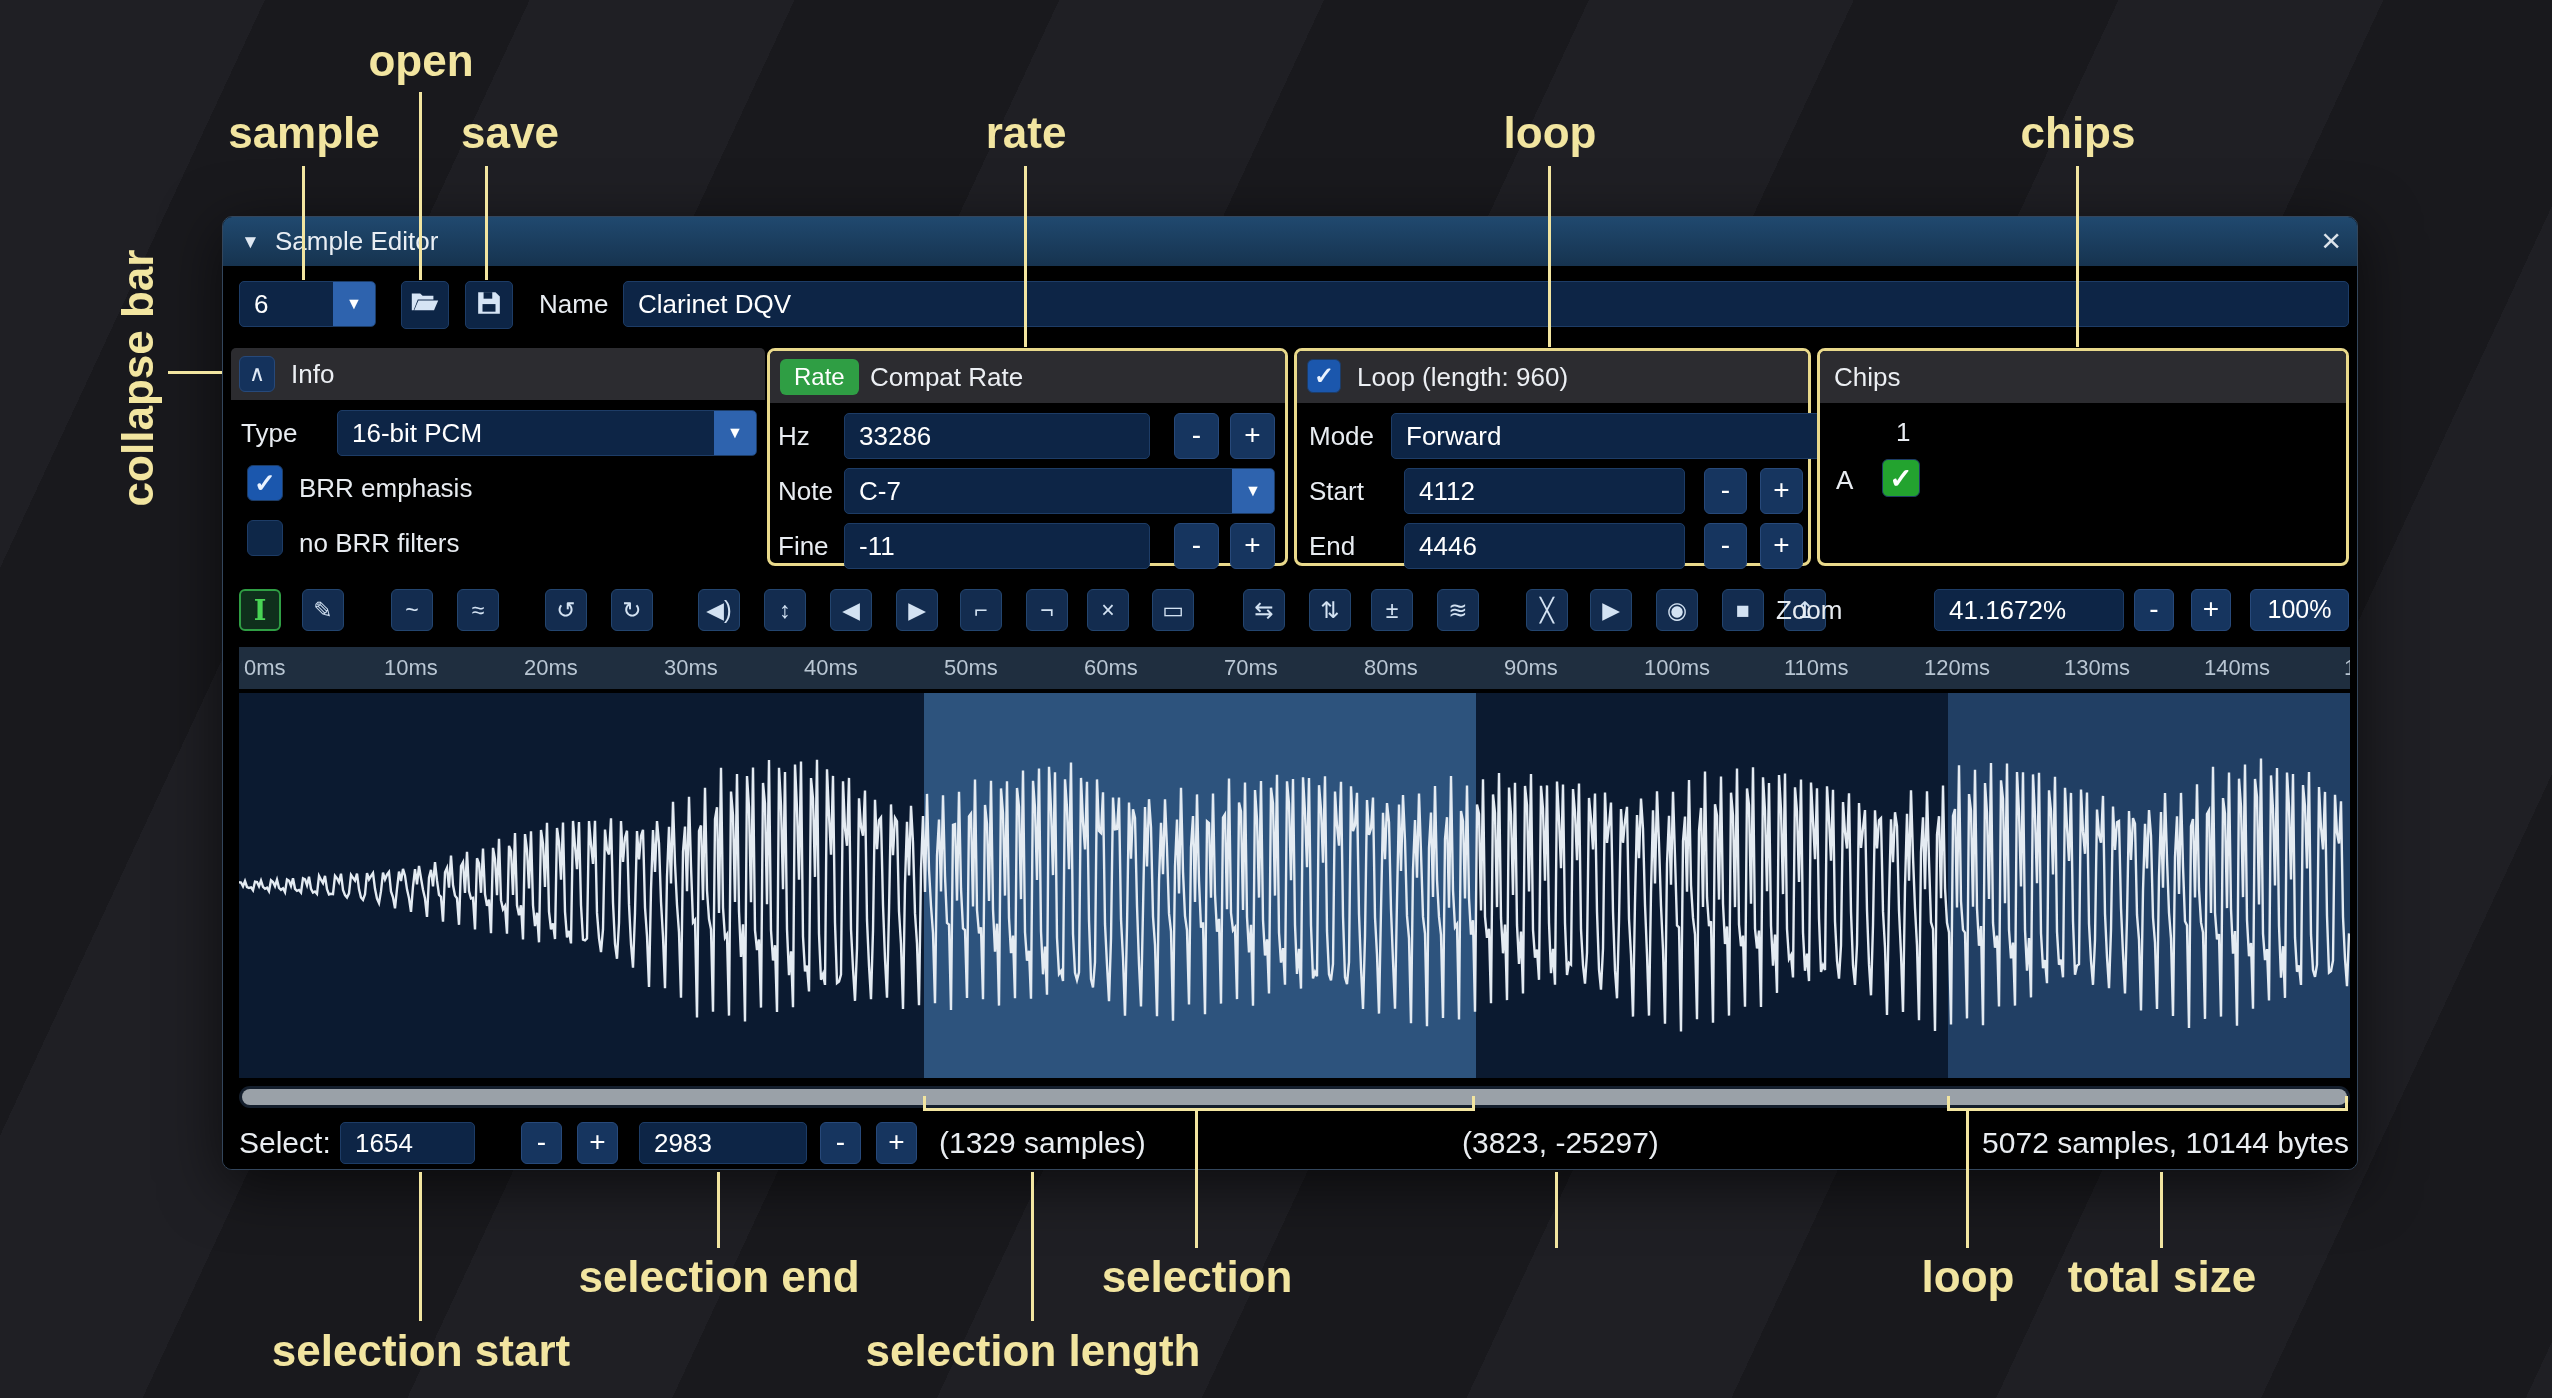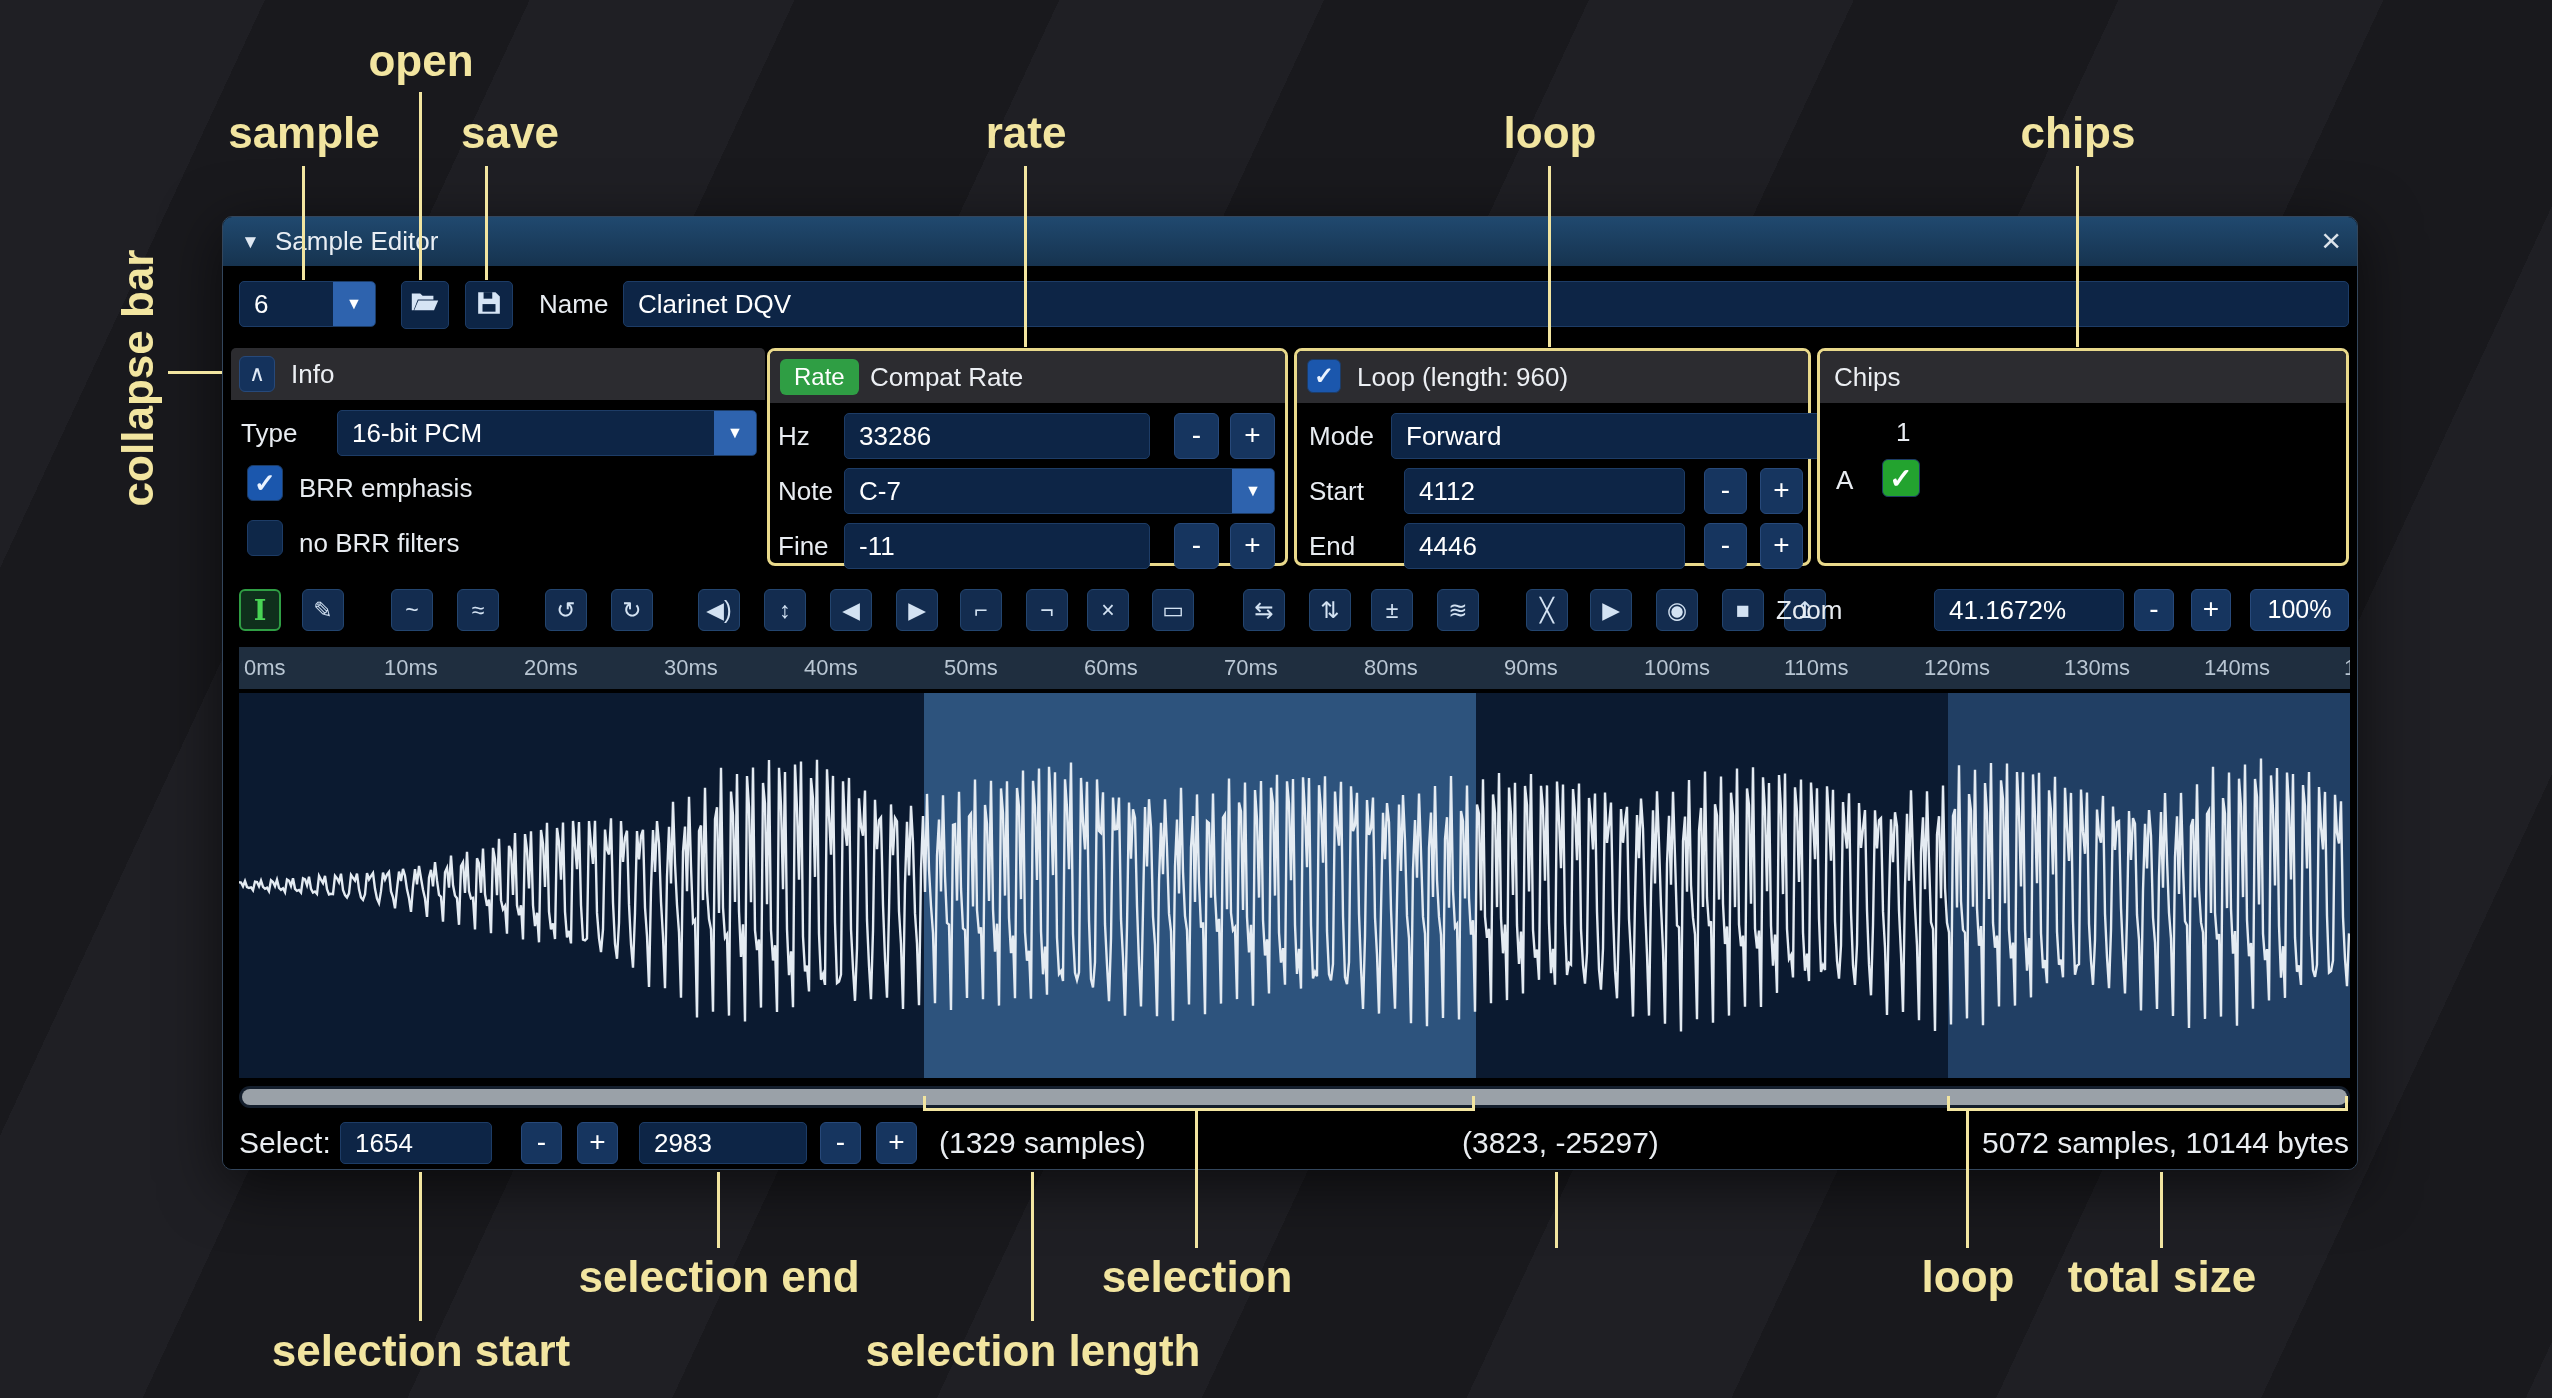--- a/index.html
+++ b/index.html
@@ -268,21 +268,21 @@
         <svg width="2111" height="385" viewBox="0 0 2111 385">
           <polyline points="0,189.2 2,189.5 4,193.3 6,188.1 8,194.0 10,194.9 12,194.4 14,197.3 16,188.6 18,189.1 20,193.3 22,187.5 24,193.9 26,195.8 28,194.6 30,198.2 32,187.3 34,188.9 36,193.1 38,186.7 40,194.8 42,196.8 44,195.3 46,199.2 48,186.5 50,187.7 52,193.0 54,185.3 56,195.8 58,197.8 60,197.0 62,199.5 64,185.3 66,186.3 68,192.2 70,183.7 72,195.9 74,199.6 76,198.5 78,200.9 80,182.8 82,186.7 84,190.1 86,182.9 88,196.2 90,201.5 92,200.8 94,201.1 96,182.8 98,185.3 100,189.3 102,180.7 104,196.9 106,202.1 108,204.5 110,200.4 112,181.8 114,184.8 116,187.5 118,180.6 120,196.3 122,204.5 124,206.9 126,201.3 128,180.0 130,186.3 132,183.1 134,180.1 136,195.8 138,205.7 140,210.2 142,198.2 144,179.7 146,186.5 148,181.7 150,179.0 152,198.4 154,204.4 156,215.4 158,195.8 160,178.6 162,188.0 164,175.9 166,182.7 168,196.3 170,205.1 172,218.9 174,193.5 176,176.2 178,191.4 180,172.9 182,185.3 184,196.8 186,205.5 188,223.9 190,184.8 192,176.8 194,193.3 196,169.1 198,187.4 200,201.8 202,203.7 204,228.7 206,179.3 208,174.8 210,194.6 212,162.6 214,192.0 216,202.6 218,205.3 220,231.8 222,173.1 224,169.3 226,200.0 228,158.7 230,198.1 232,205.5 234,204.9 236,236.5 238,165.3 240,170.5 242,199.8 244,155.5 246,201.1 248,212.8 250,206.5 252,240.2 254,154.9 256,166.1 258,202.2 260,145.9 262,207.4 264,216.3 266,213.1 268,240.6 270,152.9 272,158.3 274,201.9 276,140.0 278,212.3 280,222.2 282,212.3 284,246.4 286,141.1 288,157.2 290,195.5 292,138.4 294,212.3 296,233.1 298,219.8 300,249.3 302,137.0 304,150.5 306,193.9 308,129.8 310,218.6 312,236.3 314,230.5 316,246.0 318,135.0 320,149.3 322,186.7 324,129.5 326,218.6 328,244.3 330,237.9 332,250.4 334,127.9 336,152.9 338,176.1 340,129.0 342,212.0 344,246.7 346,247.3 348,245.5 350,128.1 352,151.5 354,171.0 356,127.7 358,219.9 360,245.1 362,259.1 364,236.4 366,136.5 368,156.7 370,161.5 372,125.2 374,209.5 376,251.0 378,265.8 380,230.0 382,128.0 384,168.9 386,144.7 388,137.7 390,211.4 392,251.1 394,274.7 396,220.0 398,138.0 400,166.5 402,143.0 404,136.8 406,214.5 408,243.1 410,293.9 412,196.8 414,137.0 416,178.9 418,128.1 420,150.3 422,208.6 424,244.0 426,295.2 428,184.1 430,133.9 432,190.5 434,108.7 436,170.6 438,211.8 440,239.5 442,304.8 444,158.9 446,133.5 448,198.2 450,103.9 452,173.1 454,229.5 456,226.9 458,324.6 460,138.0 462,132.5 464,207.1 466,94.8 468,197.5 470,226.1 472,236.3 474,318.8 476,126.1 478,114.2 480,220.1 482,74.8 484,214.6 486,244.6 488,241.4 490,322.6 492,98.6 494,122.2 496,209.0 498,80.9 500,218.1 502,264.0 504,231.3 506,328.5 508,83.0 510,114.2 512,209.3 514,74.4 516,237.1 518,257.1 520,246.5 522,314.6 524,89.9 526,110.5 528,211.3 530,67.1 532,237.3 534,267.5 536,252.2 538,318.9 540,74.7 542,112.3 544,196.2 546,78.9 548,236.1 550,282.2 552,258.3 554,314.3 556,71.6 558,115.8 560,186.8 562,68.6 564,243.6 566,278.4 568,272.7 570,298.5 572,85.0 574,105.5 576,183.9 578,66.8 580,240.8 582,286.8 584,281.0 586,291.9 588,76.3 590,122.6 592,161.8 594,82.9 596,229.5 598,290.1 600,288.5 602,281.6 604,88.3 606,135.3 608,152.8 610,84.9 612,236.0 614,275.6 616,307.9 618,255.3 620,105.3 622,133.8 624,142.8 626,97.6 628,226.9 630,272.6 632,306.2 634,237.6 636,106.7 638,156.1 640,127.2 642,124.5 644,211.9 646,265.9 648,304.8 650,218.8 652,111.4 654,162.1 656,124.9 658,128.3 660,218.3 662,251.1 664,315.9 666,190.7 668,128.8 670,182.4 672,112.8 674,149.6 676,220.4 678,250.7 680,312.2 682,176.9 684,123.1 686,199.0 688,100.9 690,176.3 692,212.8 694,240.2 696,310.3 698,162.9 700,126.5 702,198.4 704,102.3 706,183.1 708,229.9 710,231.6 712,317.0 714,131.9 716,131.2 718,207.6 720,98.7 722,195.4 724,235.3 726,237.0 728,305.0 730,123.5 732,120.7 734,213.4 736,86.6 738,217.0 740,240.5 742,234.4 744,306.2 746,111.9 748,131.0 750,207.9 752,87.8 754,216.1 756,258.6 758,230.7 760,312.6 762,95.4 764,120.2 766,202.6 768,88.3 770,224.8 772,260.1 774,242.6 776,305.3 778,95.0 780,113.9 782,206.1 784,77.4 786,239.0 788,267.7 790,257.7 792,305.8 794,87.8 796,114.7 798,186.9 800,75.6 802,238.3 804,281.3 806,253.6 808,301.8 810,73.7 812,115.6 814,182.1 816,79.3 818,244.7 820,281.0 822,278.1 824,287.9 826,86.3 828,114.9 830,176.3 832,69.6 834,240.8 836,279.7 838,287.0 840,279.3 842,84.9 844,129.1 846,156.5 848,88.7 850,227.2 852,286.2 854,294.4 856,269.2 858,86.4 860,137.9 862,139.9 864,99.3 866,230.9 868,271.8 870,308.3 872,245.8 874,104.5 876,136.4 878,136.0 880,104.5 882,225.9 884,265.0 886,322.6 888,233.8 890,109.6 892,165.8 894,116.3 896,124.9 898,212.5 900,271.1 902,313.4 904,217.1 906,114.1 908,173.5 910,106.2 912,134.4 914,223.6 916,251.8 918,323.2 920,188.0 922,129.9 924,181.3 926,106.3 928,155.7 930,220.4 932,238.3 934,327.8 936,173.7 938,126.5 940,200.4 942,94.7 944,178.7 946,222.8 948,237.3 950,311.5 952,154.6 954,123.0 956,208.9 958,101.4 960,187.9 962,234.6 964,229.4 966,321.3 968,128.3 970,130.1 972,204.7 974,100.4 976,201.0 978,238.7 980,225.9 982,310.6 984,124.7 986,121.4 988,216.2 990,85.4 992,219.9 994,237.3 996,234.4 998,306.1 1000,109.4 1002,118.4 1004,216.9 1006,89.5 1008,223.7 1010,259.4 1012,231.8 1014,312.8 1016,97.0 1018,126.5 1020,204.6 1022,88.1 1024,226.8 1026,262.5 1028,246.3 1030,300.5 1032,94.7 1034,110.3 1036,202.6 1038,81.8 1040,239.5 1042,269.7 1044,255.1 1046,291.7 1048,88.3 1050,110.8 1052,187.2 1054,86.0 1056,231.6 1058,281.0 1060,255.8 1062,295.6 1064,84.2 1066,119.4 1068,174.2 1070,85.0 1072,232.2 1074,285.4 1076,278.9 1078,283.2 1080,92.2 1082,116.3 1084,169.6 1086,83.2 1088,237.9 1090,281.2 1092,287.4 1094,271.0 1096,98.6 1098,132.7 1100,152.6 1102,88.8 1104,223.0 1106,284.2 1108,291.1 1110,269.2 1112,93.2 1114,138.1 1116,132.2 1118,99.8 1120,221.1 1122,275.0 1124,316.0 1126,243.7 1128,107.1 1130,142.0 1132,135.5 1134,104.6 1136,224.2 1138,261.8 1140,320.6 1142,217.2 1144,119.7 1146,166.1 1148,110.1 1150,129.4 1152,216.3 1154,268.3 1156,315.8 1158,207.2 1160,111.5 1162,177.9 1164,102.0 1166,147.9 1168,222.9 1170,245.4 1172,330.2 1174,177.1 1176,127.1 1178,184.6 1180,100.6 1182,159.5 1184,223.9 1186,240.5 1188,333.3 1190,155.1 1192,119.6 1194,203.9 1196,93.1 1198,186.6 1200,223.9 1202,241.9 1204,325.0 1206,146.0 1208,124.2 1210,214.7 1212,83.0 1214,197.2 1216,234.2 1218,231.1 1220,326.4 1222,117.9 1224,128.1 1226,205.5 1228,92.4 1230,205.1 1232,241.6 1234,227.2 1236,318.8 1238,111.6 1240,120.8 1242,217.5 1244,86.3 1246,223.6 1248,244.8 1250,235.7 1252,310.2 1254,101.4 1256,119.8 1258,214.1 1260,79.9 1262,224.9 1264,260.3 1266,231.5 1268,307.1 1270,94.6 1272,121.6 1274,202.0 1276,89.7 1278,231.9 1280,270.9 1282,238.6 1284,300.5 1286,92.9 1288,112.1 1290,198.4 1292,81.1 1294,236.8 1296,264.6 1298,256.5 1300,286.8 1302,92.8 1304,115.9 1306,187.8 1308,92.4 1310,229.6 1312,280.2 1314,255.8 1316,291.7 1318,88.6 1320,126.5 1322,175.2 1324,91.5 1326,229.7 1328,282.0 1330,269.9 1332,271.6 1334,96.0 1336,119.4 1338,167.3 1340,90.5 1342,236.4 1344,272.1 1346,290.6 1348,259.8 1350,104.9 1352,126.2 1354,156.4 1356,100.5 1358,218.4 1360,276.3 1362,296.7 1364,255.6 1366,99.5 1368,149.9 1370,132.1 1372,109.6 1374,218.7 1376,277.4 1378,305.3 1380,228.6 1382,116.1 1384,149.8 1386,128.2 1388,113.8 1390,225.8 1392,262.2 1394,323.6 1396,209.1 1398,122.0 1400,165.2 1402,105.6 1404,135.9 1406,211.8 1408,261.4 1410,322.6 1412,199.5 1414,117.3 1416,190.5 1418,98.3 1420,150.4 1422,212.9 1424,256.7 1426,330.8 1428,171.0 1430,122.8 1432,191.8 1434,98.8 1436,164.1 1438,232.5 1440,234.3 1442,338.4 1444,148.4 1446,123.5 1448,198.7 1450,87.1 1452,192.0 1454,224.9 1456,241.3 1458,326.3 1460,137.8 1462,114.9 1464,214.0 1466,78.4 1468,204.4 1470,233.1 1472,228.3 1474,329.7 1476,111.3 1478,122.7 1480,206.6 1482,83.5 1484,210.5 1486,251.0 1488,233.5 1490,322.6 1492,99.7 1494,122.6 1496,214.1 1498,75.5 1500,231.4 1502,253.2 1504,242.6 1506,313.8 1508,95.4 1510,112.2 1512,210.7 1514,74.3 1516,235.7 1518,255.5 1520,237.6 1522,313.9 1524,84.2 1526,117.7 1528,198.3 1530,89.9 1532,232.6 1534,272.7 1536,241.5 1538,299.9 1540,82.0 1542,116.5 1544,201.1 1546,80.4 1548,236.0 1550,266.0 1552,262.2 1554,284.5 1556,94.3 1558,118.6 1560,188.9 1562,86.5 1564,239.2 1566,277.8 1568,260.7 1570,288.1 1572,89.5 1574,127.9 1576,166.2 1578,95.2 1580,225.2 1582,279.0 1584,272.1 1586,277.0 1588,93.2 1590,126.4 1592,167.6 1594,96.8 1596,228.1 1598,267.8 1600,285.6 1602,252.4 1604,109.1 1606,139.1 1608,155.5 1610,100.2 1612,218.7 1614,272.2 1616,291.9 1618,251.6 1620,110.1 1622,154.9 1624,134.9 1626,117.1 1628,216.9 1630,271.4 1632,302.3 1634,232.3 1636,117.3 1638,155.5 1640,127.2 1642,125.1 1644,218.4 1646,254.5 1648,321.9 1650,207.5 1652,126.3 1654,169.2 1656,119.2 1658,133.0 1660,217.5 1662,260.9 1664,318.9 1666,194.1 1668,120.7 1670,187.6 1672,97.3 1674,163.7 1676,215.1 1678,252.6 1680,327.3 1682,159.4 1684,124.2 1686,196.3 1688,98.2 1690,167.7 1692,229.2 1694,235.9 1696,338.1 1698,141.9 1700,123.2 1702,205.3 1704,92.5 1706,195.0 1708,229.8 1710,239.5 1712,331.5 1714,122.9 1716,116.0 1718,214.4 1720,72.3 1722,208.0 1724,236.9 1726,239.6 1728,325.4 1730,101.1 1732,117.7 1734,213.7 1736,76.7 1738,215.3 1740,252.8 1742,233.0 1744,332.3 1746,90.0 1748,120.0 1750,206.0 1752,70.1 1754,229.7 1756,254.7 1758,242.6 1760,313.4 1762,87.3 1764,105.8 1766,210.2 1768,70.6 1770,236.8 1772,265.4 1774,249.6 1776,312.6 1778,79.1 1780,119.7 1782,193.4 1784,79.3 1786,236.7 1788,277.6 1790,245.1 1792,304.4 1794,81.4 1796,123.0 1798,190.3 1800,79.7 1802,240.1 1804,275.3 1806,267.1 1808,290.2 1810,97.3 1812,117.8 1814,181.4 1816,83.7 1818,238.6 1820,271.7 1822,266.6 1824,284.3 1826,94.8 1828,134.3 1830,168.0 1832,99.9 1834,228.1 1836,281.7 1838,272.7 1840,271.2 1842,96.5 1844,138.9 1846,160.8 1848,99.5 1850,230.7 1852,267.9 1854,291.9 1856,247.1 1858,116.5 1860,141.7 1862,149.7 1864,102.9 1866,220.6 1868,264.2 1870,295.1 1872,237.1 1874,113.6 1876,157.0 1878,129.2 1880,128.0 1882,214.9 1884,260.9 1886,300.4 1888,225.1 1890,118.0 1892,166.9 1894,125.1 1896,130.7 1898,221.7 1900,246.8 1902,317.4 1904,197.8 1906,130.7 1908,175.5 1910,117.0 1912,142.8 1914,224.5 1916,249.7 1918,315.9 1920,183.5 1922,119.1 1924,194.7 1926,100.0 1928,166.0 1930,219.6 1932,245.6 1934,323.0 1936,164.4 1938,123.4 1940,201.0 1942,99.9 1944,173.4 1946,228.3 1948,232.4 1950,334.9 1952,133.2 1954,126.1 1956,204.4 1958,91.2 1960,195.9 1962,229.4 1964,239.6 1966,325.9 1968,121.0 1970,117.3 1972,220.0 1974,73.7 1976,219.5 1978,246.3 1980,241.1 1982,323.6 1984,105.1 1986,120.7 1988,215.1 1990,79.5 1992,215.8 1994,260.6 1996,238.1 1998,332.7 2000,85.7 2002,113.5 2004,204.1 2006,71.4 2008,227.0 2010,263.3 2012,250.0 2014,315.7 2016,86.0 2018,103.8 2020,211.6 2022,65.4 2024,240.6 2026,267.1 2028,256.1 2030,307.5 2032,82.4 2034,116.2 2036,192.5 2038,75.1 2040,232.7 2042,284.7 2044,253.2 2046,304.9 2048,79.5 2050,114.0 2052,186.4 2054,81.0 2056,244.4 2058,278.8 2060,272.3 2062,291.9 2064,92.0 2066,113.0 2068,175.4 2070,78.9 2072,241.4 2074,277.0 2076,283.8 2078,271.6 2080,94.1 2082,134.5 2084,156.4 2086,98.9 2088,222.5 2090,279.6 2092,278.0 2094,267.6 2096,101.7 2098,140.2 2100,150.4 2102,108.2 2104,223.7 2106,265.9 2108,293.2 2110,240.4" fill="none" stroke="#e4ebf2" stroke-width="2.4"></polyline>
         </svg>
       </div>
     <div class="scroll">
       <div class="thumb"></div>
     </div>
 
     <div class="status">
       <span class="txt" style="left:16px;">Select:</span>
-      <div class="inp" style="left:117px;width:152px;">1654</div>
+      <div class="inp" style="left:117px;width:135px;">1654</div>
       <span class="mini" style="left:298px;">-</span>
       <span class="mini" style="left:354px;">+</span>
       <div class="inp" style="left:416px;width:168px;">2983</div>
       <span class="mini" style="left:597px;">-</span>
       <span class="mini" style="left:653px;">+</span>
       <span class="txt" style="left:716px;">(1329 samples)</span>
       <span class="txt" style="left:1239px;">(3823, -25297)</span>
       <span class="txt" style="right:8px;">5072 samples, 10144 bytes</span>
     </div>
   </div>

